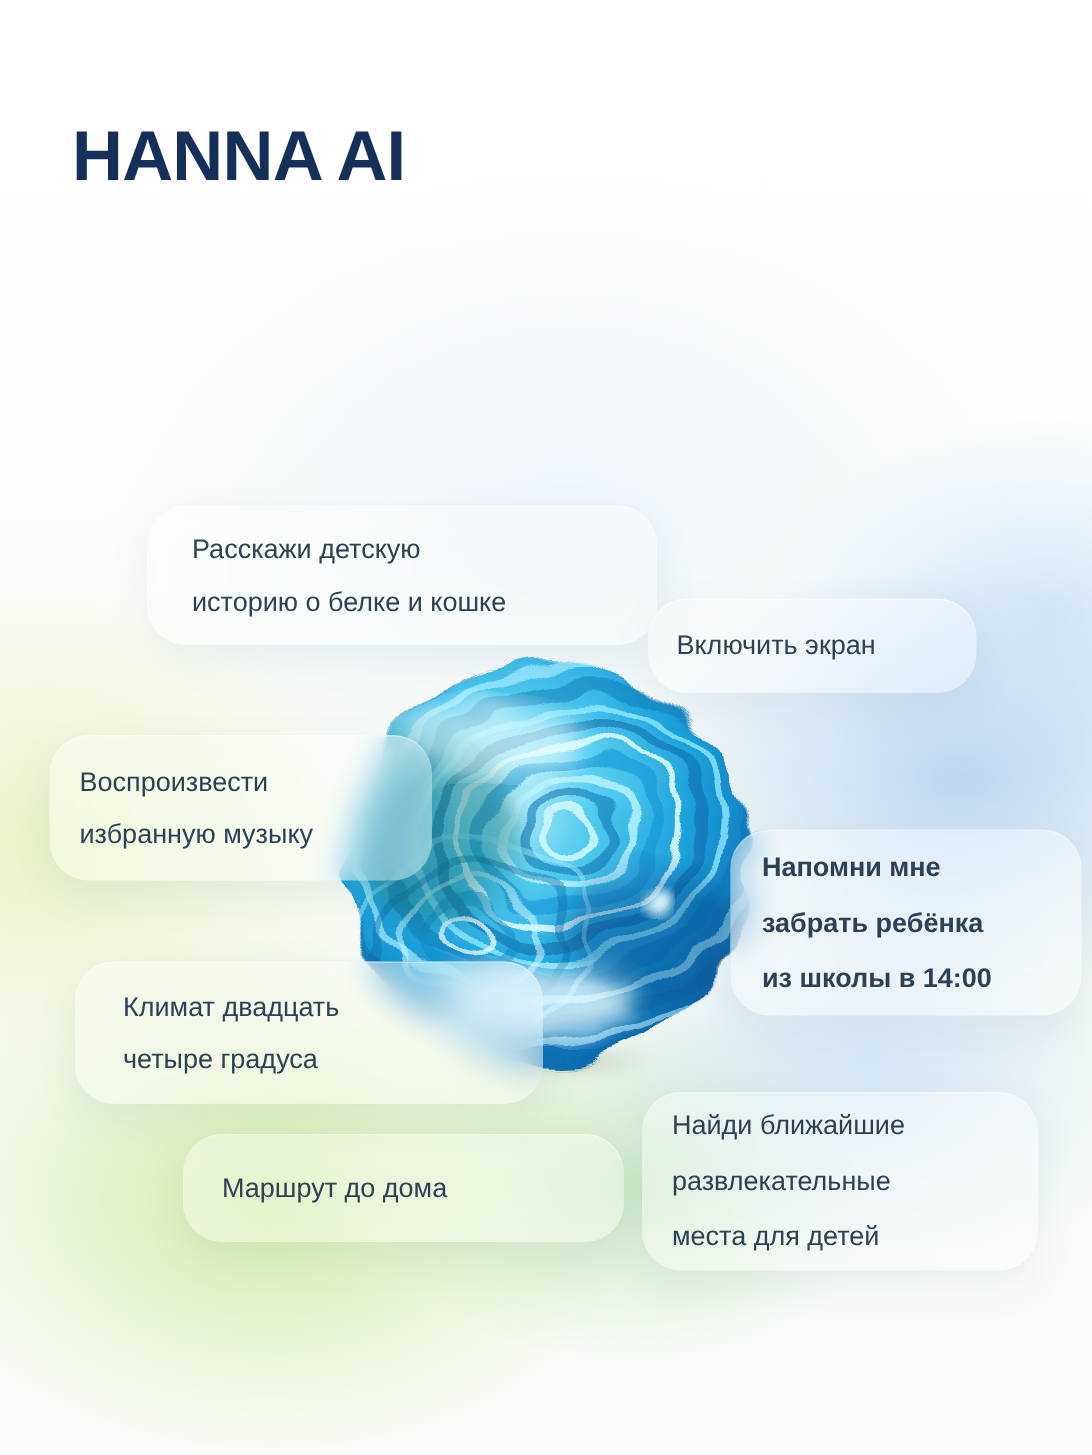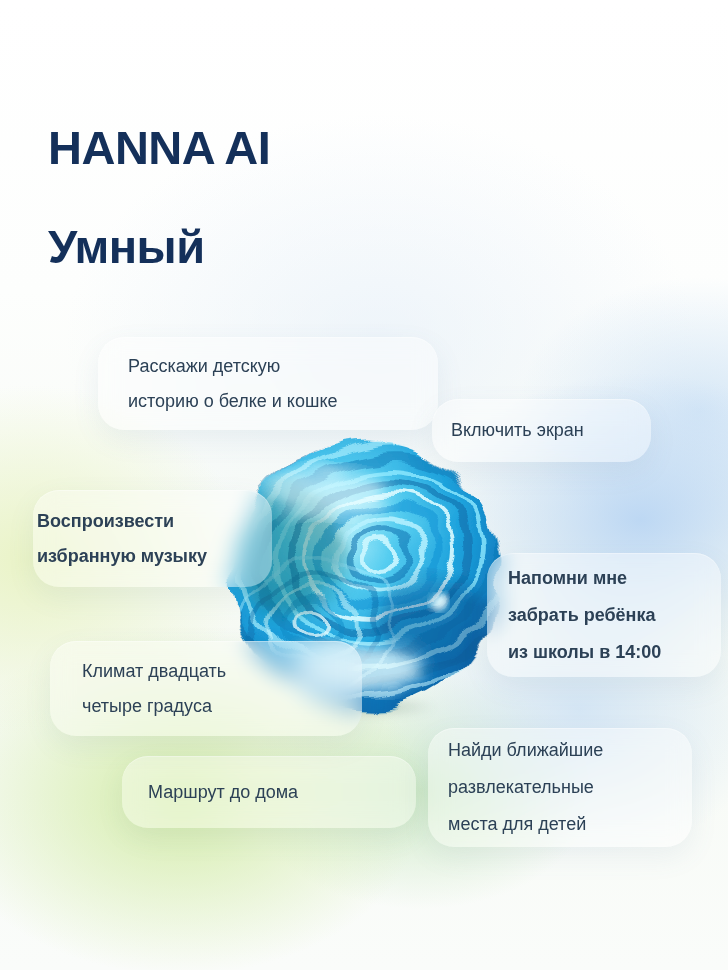--- a/index.html
+++ b/index.html
@@ -18,53 +18,52 @@
       radial-gradient(350px 250px at 180px 800px, rgba(209,235,162,.90), rgba(209,235,162,0) 70%),
       radial-gradient(250px 170px at 420px 790px, rgba(193,228,183,.75), rgba(193,228,183,0) 70%),
       radial-gradient(420px 300px at 380px 340px, rgba(226,237,248,.55), rgba(226,237,248,0) 75%),
       linear-gradient(180deg,#ffffff 0%,#fdfefd 30%,#f6faf4 62%,#fafcfa 100%);
   }
   .title{
     position:absolute;left:48px;top:76px;z-index:4;
     color:#14305a;font-weight:700;font-size:47px;line-height:55px;
     letter-spacing:-0.5px;
   }
-  .title div{white-space:nowrap;margin-top:44px;}
+  .title div{white-space:nowrap;}
   .orb-wrap{position:absolute;left:212px;top:428px;z-index:2;}
   .orb-shadow{
     position:absolute;left:288px;top:694px;width:170px;height:26px;z-index:1;
     background:radial-gradient(closest-side, rgba(50,90,70,.30), rgba(50,90,70,0) 75%);
     filter:blur(5px);border-radius:50%;
   }
   .bubble{
     position:absolute;z-index:3;display:flex;align-items:center;
     background:rgba(255,255,255,0.40);
     backdrop-filter:blur(11px) saturate(1.05);
     -webkit-backdrop-filter:blur(11px) saturate(1.05);
     border-radius:26px;
     box-shadow:0 10px 28px rgba(90,120,150,0.09), inset 0 1px 0 rgba(255,255,255,0.35);
     color:#2c4156;font-size:18px;line-height:35px;
     white-space:pre-line;
   }
   .b1{left:98px;top:337px;width:310px;height:93px;padding-left:30px;}
   .b2{left:432px;top:399px;width:200px;height:63px;padding-left:19px;align-items:center;}
-  .b3{left:33px;top:490px;width:235px;height:97px;padding-left:4px;font-weight:bold;}
+  .b3{left:33px;top:490px;width:235px;height:97px;padding-left:20px;}
   .b4{left:487px;top:553px;width:213px;height:124px;padding-left:21px;line-height:37px;font-weight:bold;}
   .b5{left:50px;top:641px;width:280px;height:95px;padding-left:32px;}
   .b6{left:122px;top:756px;width:268px;height:72px;padding-left:26px;}
   .b7{left:428px;top:728px;width:244px;height:119px;padding-left:20px;line-height:37px;align-items:center;}
 </style>
 </head>
 <body>
 
 <div class="canvas">
 
   <div class="title">
     <div>HANNA AI</div>
-    <div>Умный</div>
   </div>
 
   <div class="orb-shadow"></div>
 
   <div class="orb-wrap">
     <svg width="310" height="300" viewBox="0 0 320 310">
       <defs>
         <radialGradient id="orbBase" cx="40%" cy="32%" r="72%">
           <stop offset="0%" stop-color="#b9f1fb"></stop>
           <stop offset="30%" stop-color="#55cdf0"></stop>

